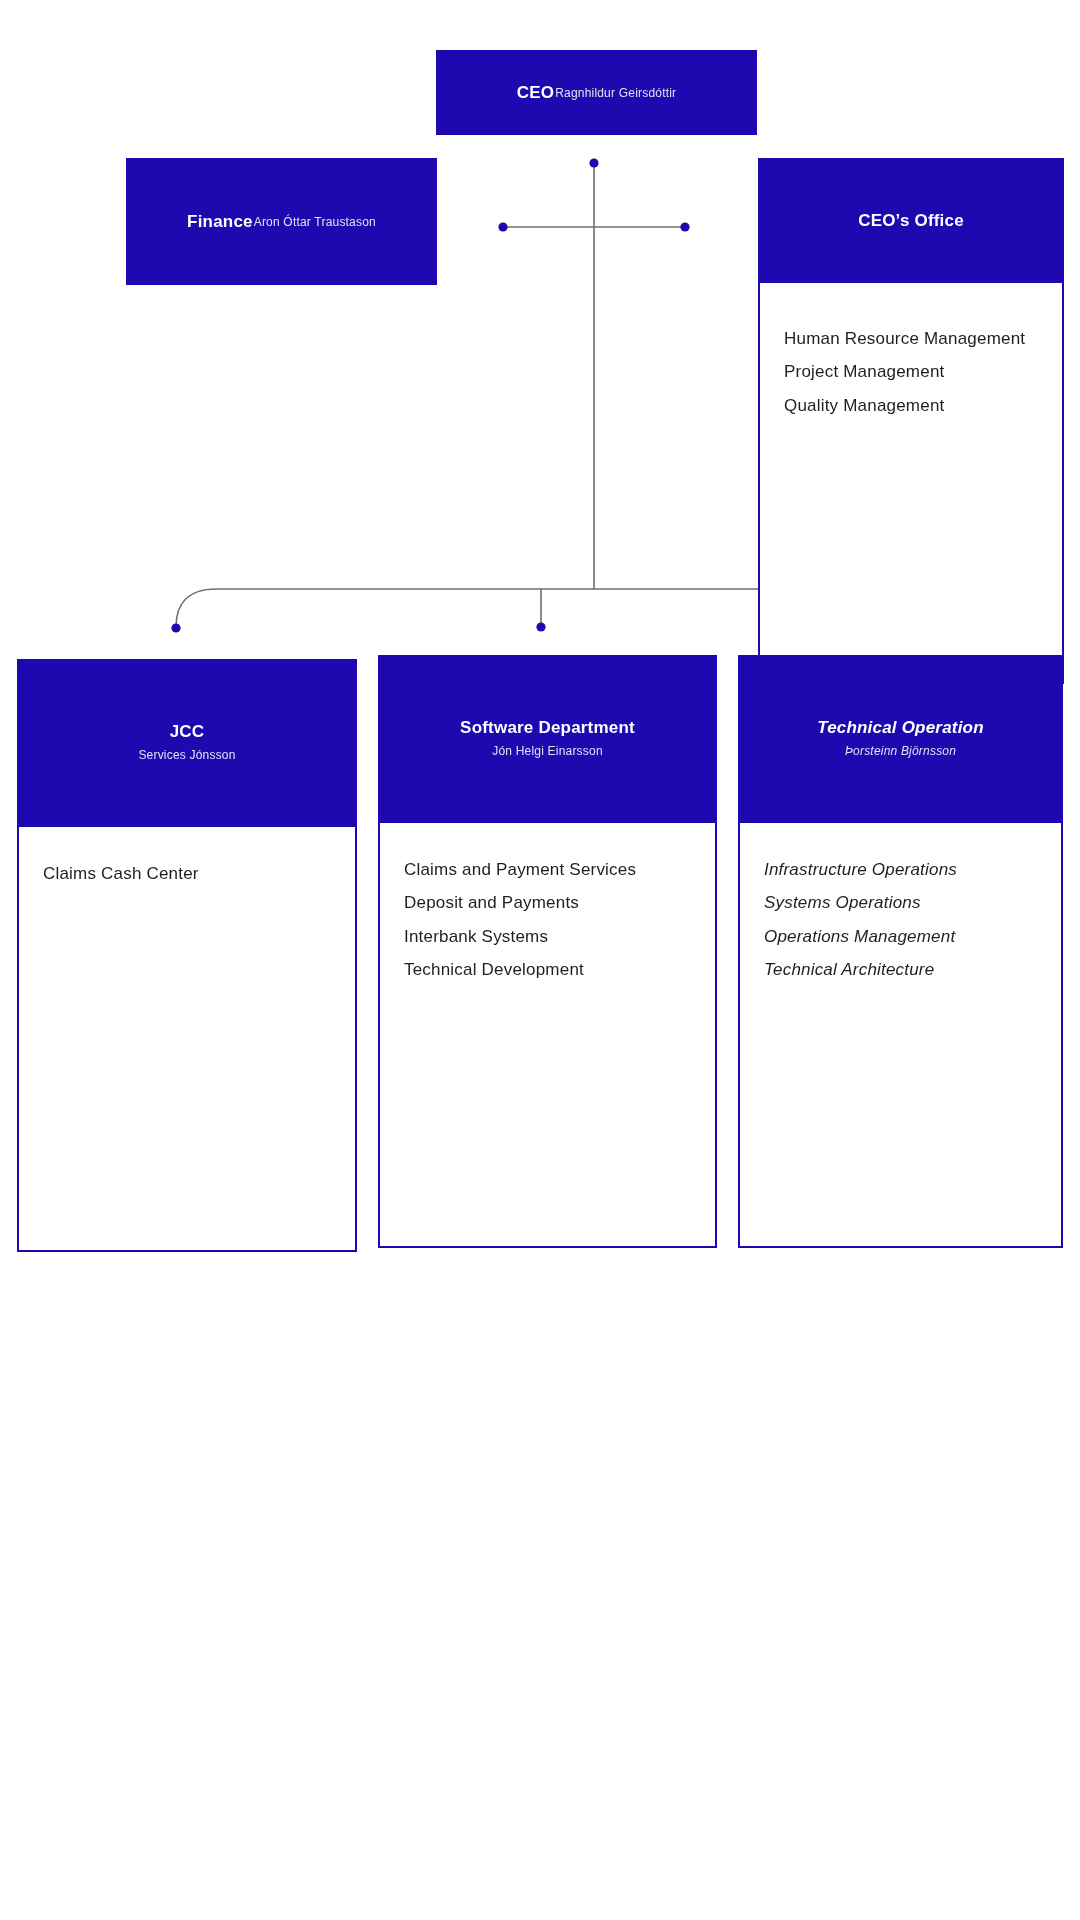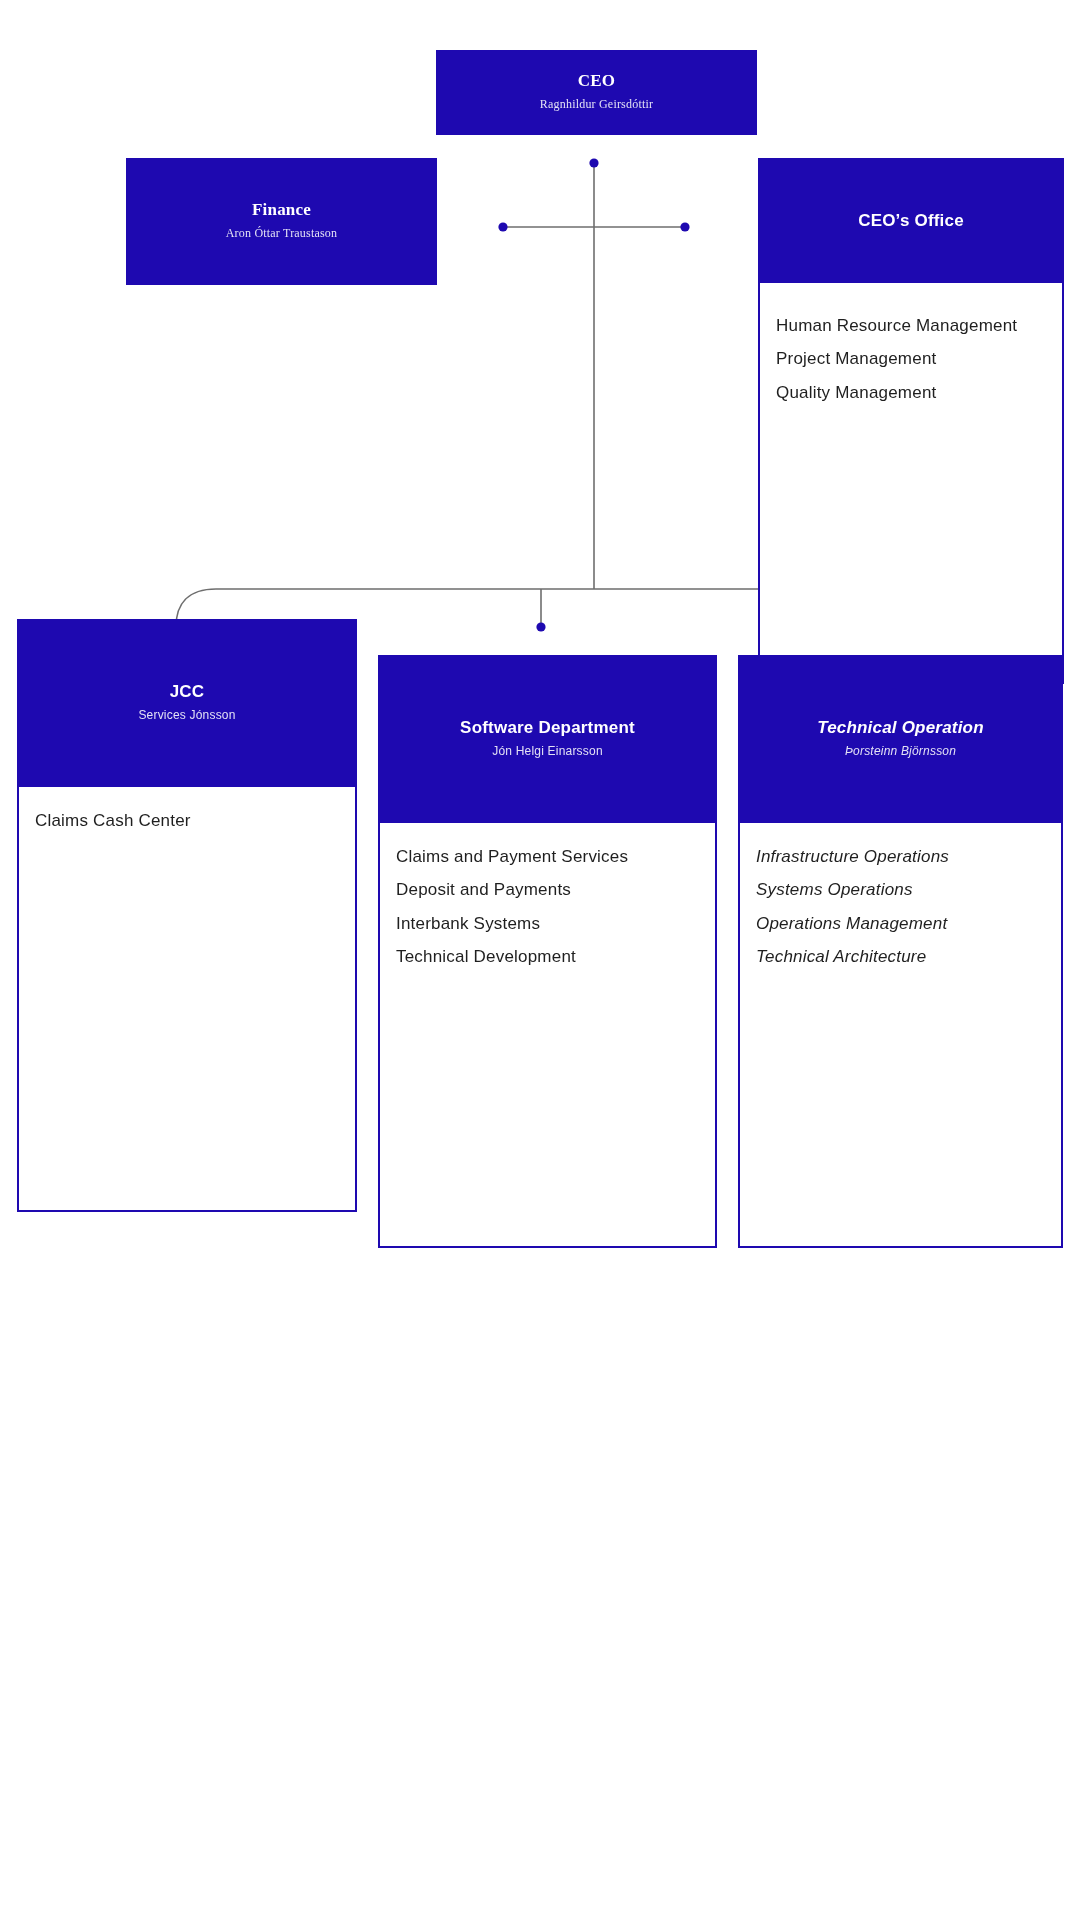--- a/index.html
+++ b/index.html
@@ -13,32 +13,32 @@
   html,body{background:#ffffff;}
   body{font-family:"Liberation Sans",sans-serif;}
   .stage{position:relative;width:1080px;height:1920px;background:#ffffff;overflow:hidden;}
   svg.connectors{position:absolute;left:0;top:0;pointer-events:none;}
   .cline{stroke:var(--line-gray);stroke-width:1.6;fill:none;}
   .dot{fill:var(--node-blue);stroke:none;}
   .node{position:absolute;}
   .node-header{background:var(--node-blue);width:100%;display:flex;flex-direction:column;justify-content:center;align-items:center;gap:1px;text-align:center;}
   .node-title{color:#ffffff;font-weight:700;font-size:17px;line-height:22px;letter-spacing:.2px;}
   .node-name{color:var(--name-tint);font-weight:400;font-size:12px;line-height:22px;letter-spacing:.2px;}
-  .solid-node{display:flex;flex-direction:column;justify-content:center;align-items:center;gap:1px;background:var(--node-blue);text-align:right;font-family:Liberation Serif, serif;}
+  .solid-node{display:flex;flex-direction:row;justify-content:center;align-items:center;gap:1px;background:var(--node-blue);text-align:right;}
   .node-body{background:#ffffff;border:2px solid var(--node-border);border-top:none;width:100%;flex:1;}
-  .dept-list{list-style:none;padding-left:16px;padding-right:10px;}
+  .dept-list{list-style:none;padding-left:24px;padding-right:10px;margin-top:13px;}
   .dept-list li{font-size:17px;line-height:33.4px;color:var(--item-text);letter-spacing:.2px;white-space:nowrap;}
   .with-body{display:flex;flex-direction:column;}
   
   #node-ceo{left:436px;top:50px;width:321px;height:85px;}
   #node-finance{left:126px;top:158px;width:311px;height:127px;}
   #node-ceo-office{left:758px;top:158px;width:306px;height:526px;}
   #node-ceo-office .node-header{height:125px;}
   #node-ceo-office .dept-list{padding-top:26px;}
-  #node-jcc{left:17px;top:619px;width:340px;height:593px;}
+  #node-jcc{left:17px;top:659px;width:340px;height:593px;}
   #node-software{left:378px;top:655px;width:339px;height:593px;}
   #node-technical{left:738px;top:655px;width:325px;height:593px;font-style:italic;}
   .bottom-node .node-header{height:168px;}
   .bottom-node .dept-list{padding-top:17px;}
 </style>
 </head>
 <body>
 
 <div class="stage">
 

